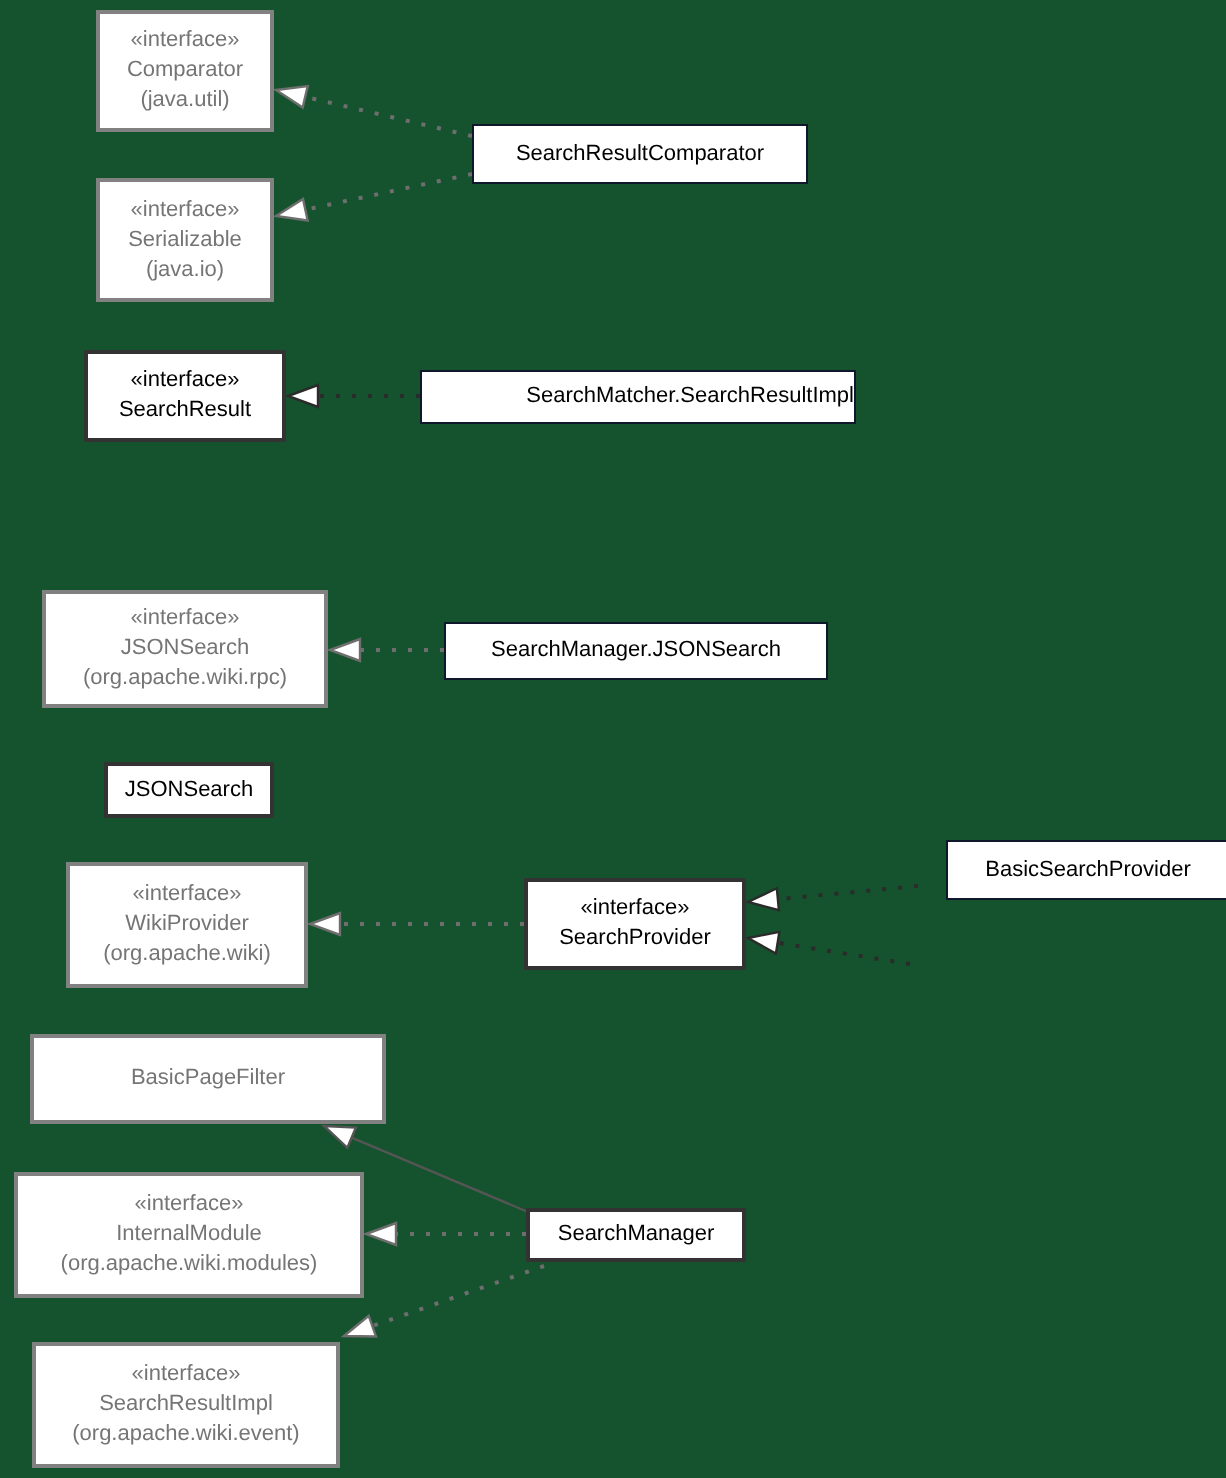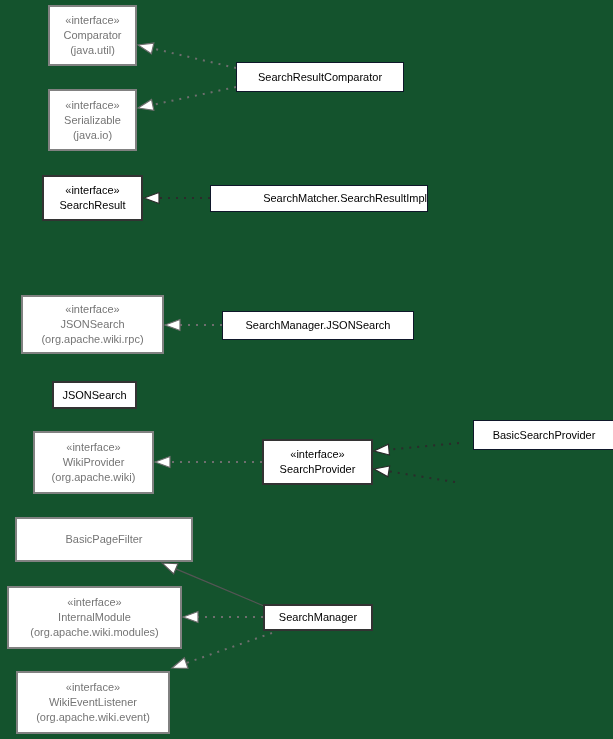--- a/index.html
+++ b/index.html
@@ -89,16 +89,16 @@
     <div class="box external" style="left: 7px; top: 586px; width: 175px; height: 63px;">
       <span>«interface»</span>
       <span>InternalModule</span>
       <span>(org.apache.wiki.modules)</span>
     </div>
     <div class="box local-bold" style="left: 263px; top: 604px; width: 110px; height: 27px; justify-content: center;">
       <span>SearchManager</span>
     </div>
     <div class="box external" style="left: 16px; top: 671px; width: 154px; height: 63px;">
       <span>«interface»</span>
-      <span>WikiEventListener</span>
+      <span>SearchResultImpl</span>
       <span>(org.apache.wiki.event)</span>
     </div>
   </div>
 
 </body></html>

